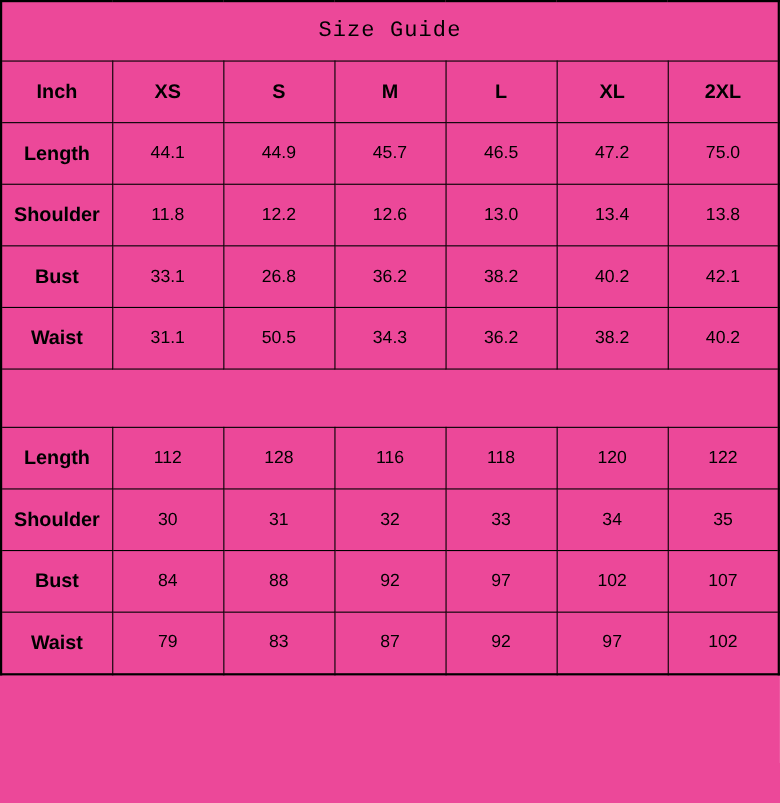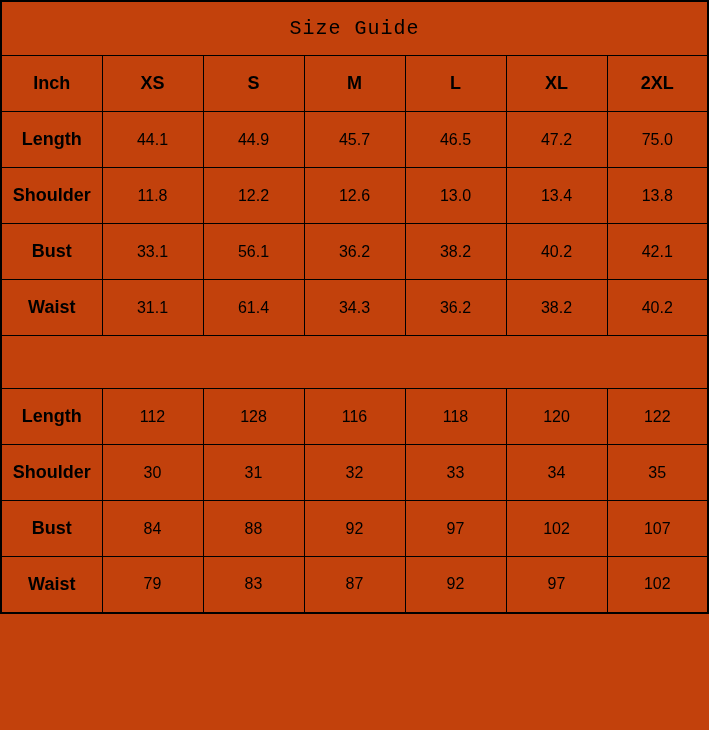--- a/index.html
+++ b/index.html
@@ -3,21 +3,21 @@
 <meta charset="utf-8">
 <style>
   html, body {
     margin: 0;
     padding: 0;
     background: #ffffff;
   }
   .page {
     width: 709px;
     height: 730px;
-    background: #c2410c;
+    background: #ec4899;
     box-sizing: border-box;
   }
   table.size-guide {
     border-collapse: collapse;
     table-layout: fixed;
     width: 709px;
     border: 2px solid #000;
   }
   table.size-guide td,
   table.size-guide th {
@@ -100,30 +100,30 @@
         <td class="value-cell">11.8</td>
         <td class="value-cell">12.2</td>
         <td class="value-cell">12.6</td>
         <td class="value-cell">13.0</td>
         <td class="value-cell">13.4</td>
         <td class="value-cell">13.8</td>
       </tr>
       <tr class="data-row">
         <td class="label-cell">Bust</td>
         <td class="value-cell">33.1</td>
-        <td class="value-cell">56.1</td>
+        <td class="value-cell">26.8</td>
         <td class="value-cell">36.2</td>
         <td class="value-cell">38.2</td>
         <td class="value-cell">40.2</td>
         <td class="value-cell">42.1</td>
       </tr>
       <tr class="data-row">
         <td class="label-cell">Waist</td>
         <td class="value-cell">31.1</td>
-        <td class="value-cell">61.4</td>
+        <td class="value-cell">50.5</td>
         <td class="value-cell">34.3</td>
         <td class="value-cell">36.2</td>
         <td class="value-cell">38.2</td>
         <td class="value-cell">40.2</td>
       </tr>
 
       <tr class="spacer-row">
         <td colspan="7"></td>
       </tr>
 

